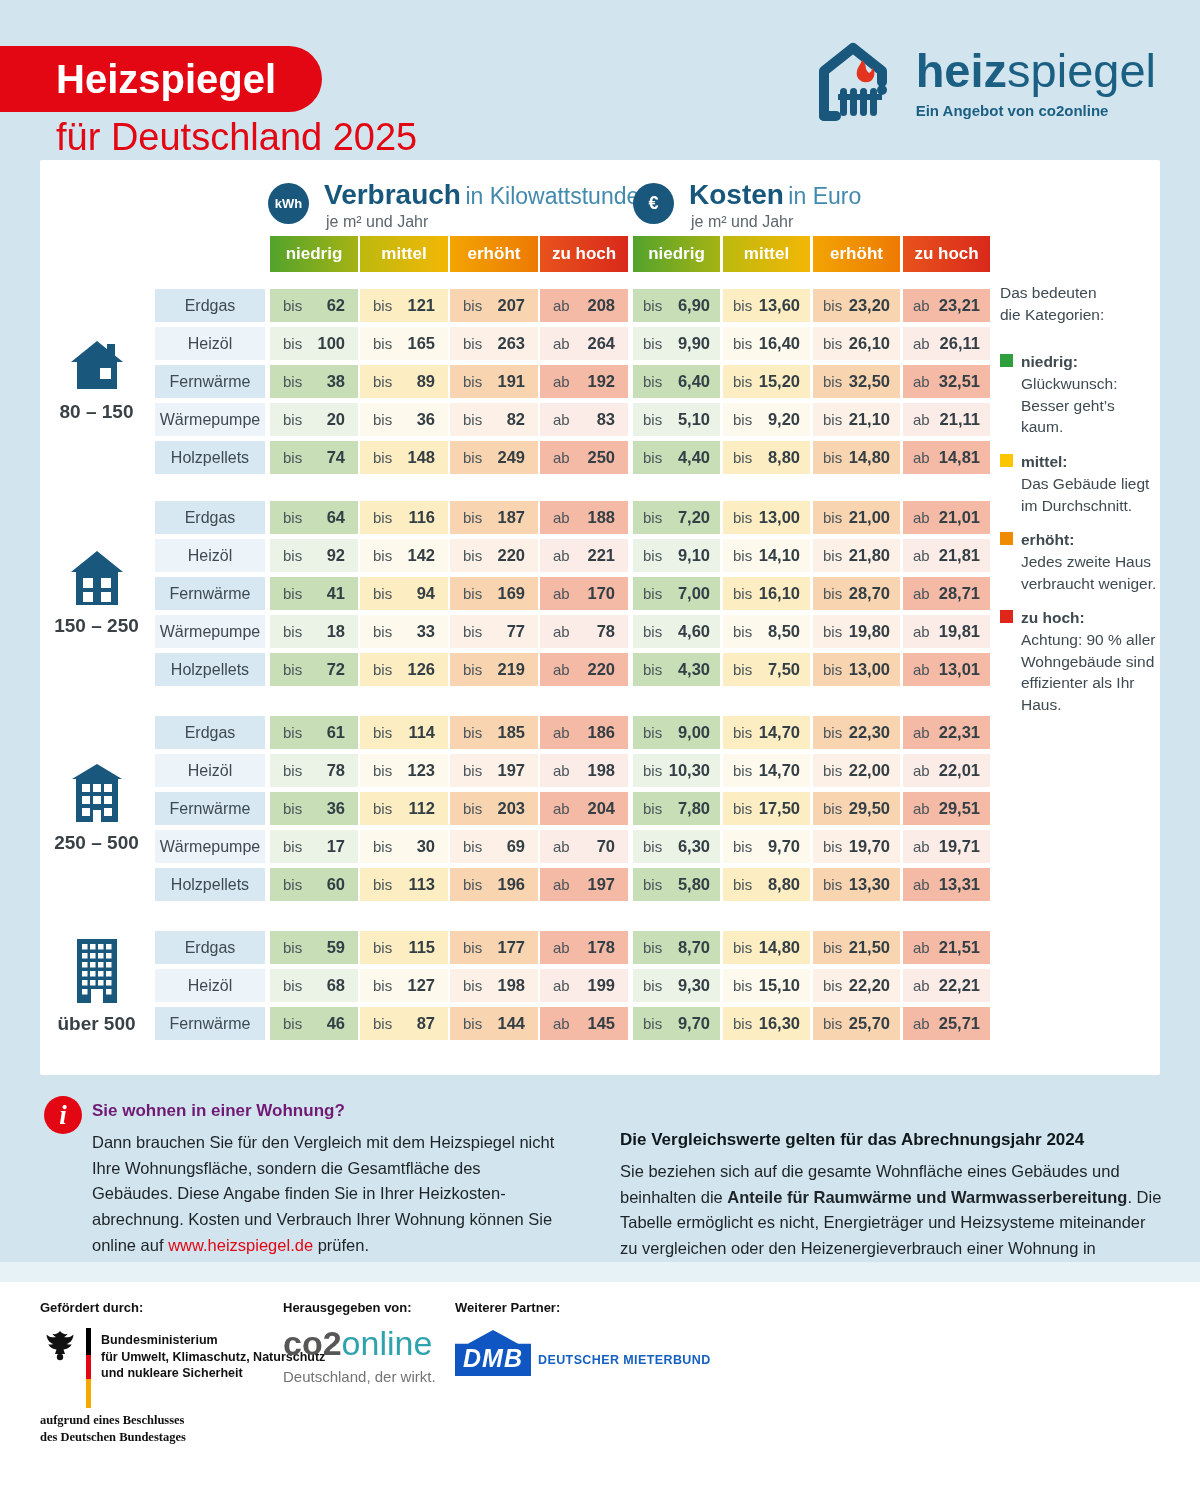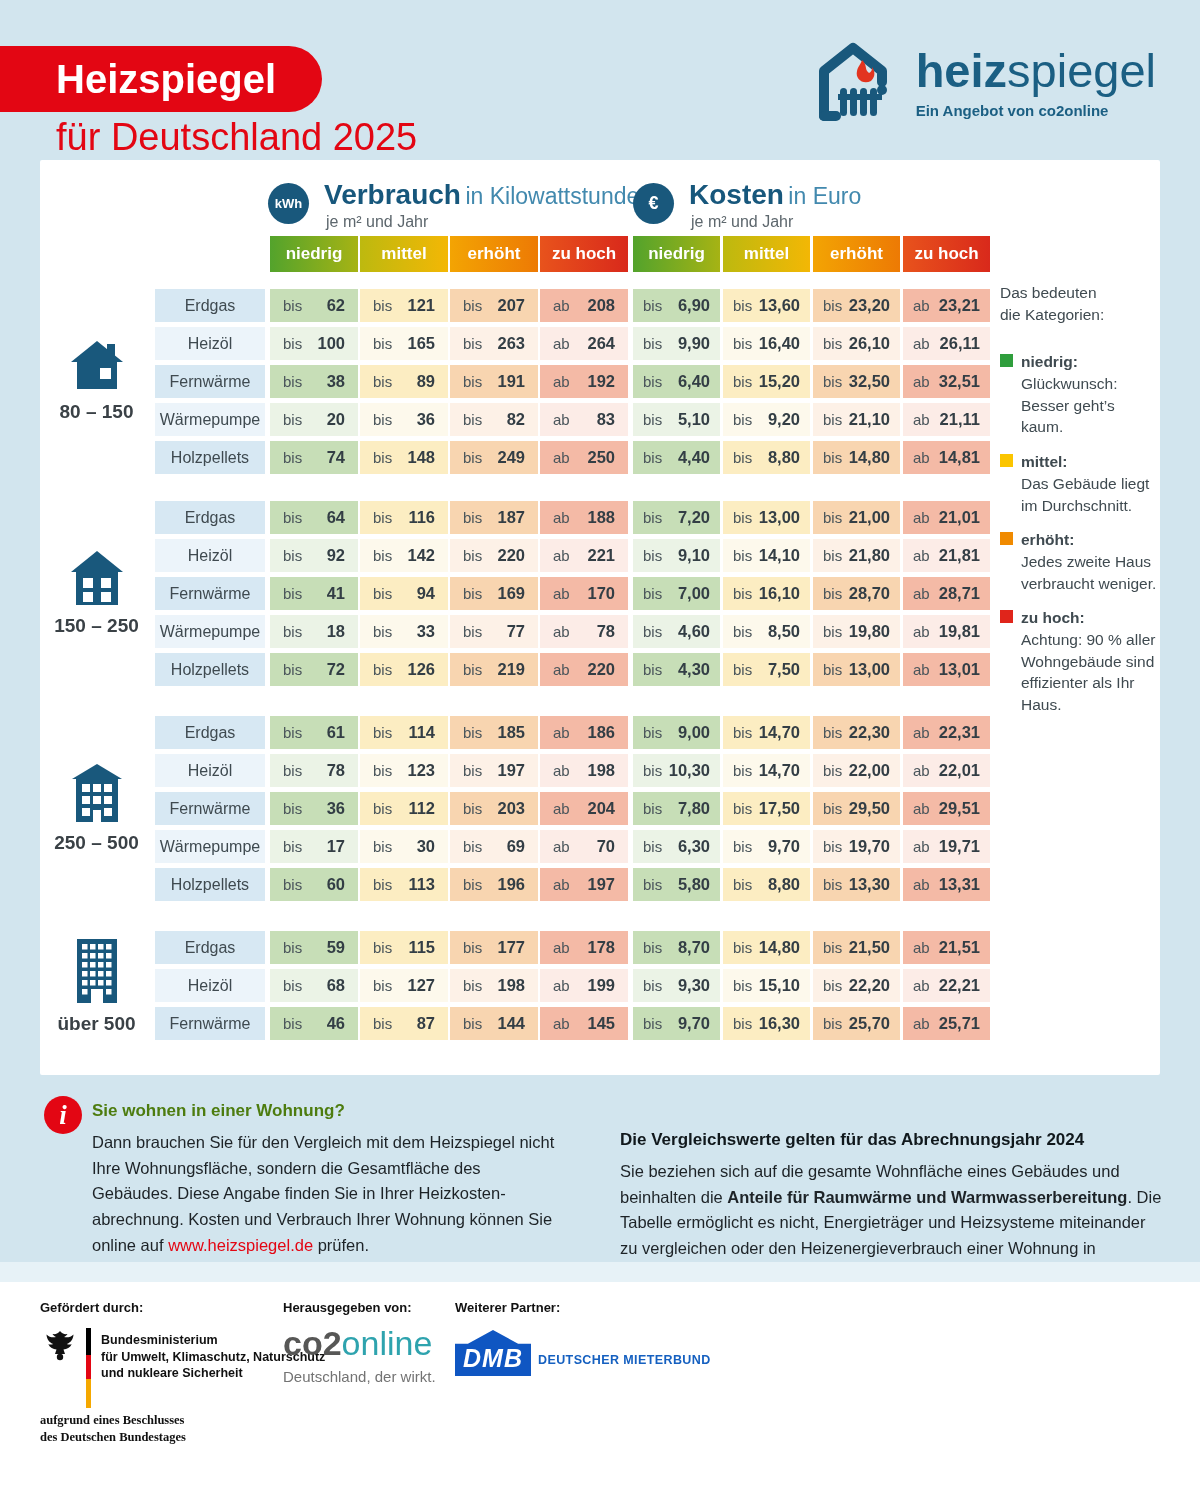--- a/index.html
+++ b/index.html
@@ -56,21 +56,21 @@
   .pale-strip{position:absolute;left:0;top:1262px;width:1200px;height:20px;background:#e7f2f7;}
   .white-footer{position:absolute;left:0;top:1282px;width:1200px;height:204px;background:#ffffff;}
 
   .info-icon{position:absolute;left:44px;top:1096px;width:38px;height:38px;border-radius:50%;background:#e30613;
              color:#fff;display:flex;align-items:center;justify-content:center;
              font-family:"Liberation Serif",serif;font-weight:bold;font-style:italic;font-size:27px;}
   .info{position:absolute;font-size:16.5px;line-height:1.55;color:#1d2327;}
   #info-left{left:92px;top:1098px;width:470px;}
   #info-right{left:620px;top:1127px;width:542px;}
   .info h3{margin:0 0 6px 0;font-size:17px;}
-  #info-left h3{color:#4d7c0f;}
+  #info-left h3{color:#701a75;}
   #info-right h3{color:#10181c;}
   .info p{margin:0;}
   .link{color:#e30613;cursor:pointer;}
 
   .f-label{position:absolute;top:1300px;font-size:13px;font-weight:bold;color:#111;}
   #f-label1{left:40px;} #f-label2{left:283px;} #f-label3{left:455px;}
   #bmu{position:absolute;left:40px;top:1328px;display:flex;}
   .flag{width:5px;height:80px;margin-left:6px;background:linear-gradient(#000 0 34%,#e30613 34% 64%,#f5a800 64% 100%);}
   .ministry{margin-left:10px;font-size:12.5px;font-weight:bold;color:#111;line-height:1.32;margin-top:4px;}
   .ministry-note{position:absolute;left:40px;top:1412px;font-family:"Liberation Serif",serif;font-weight:bold;

